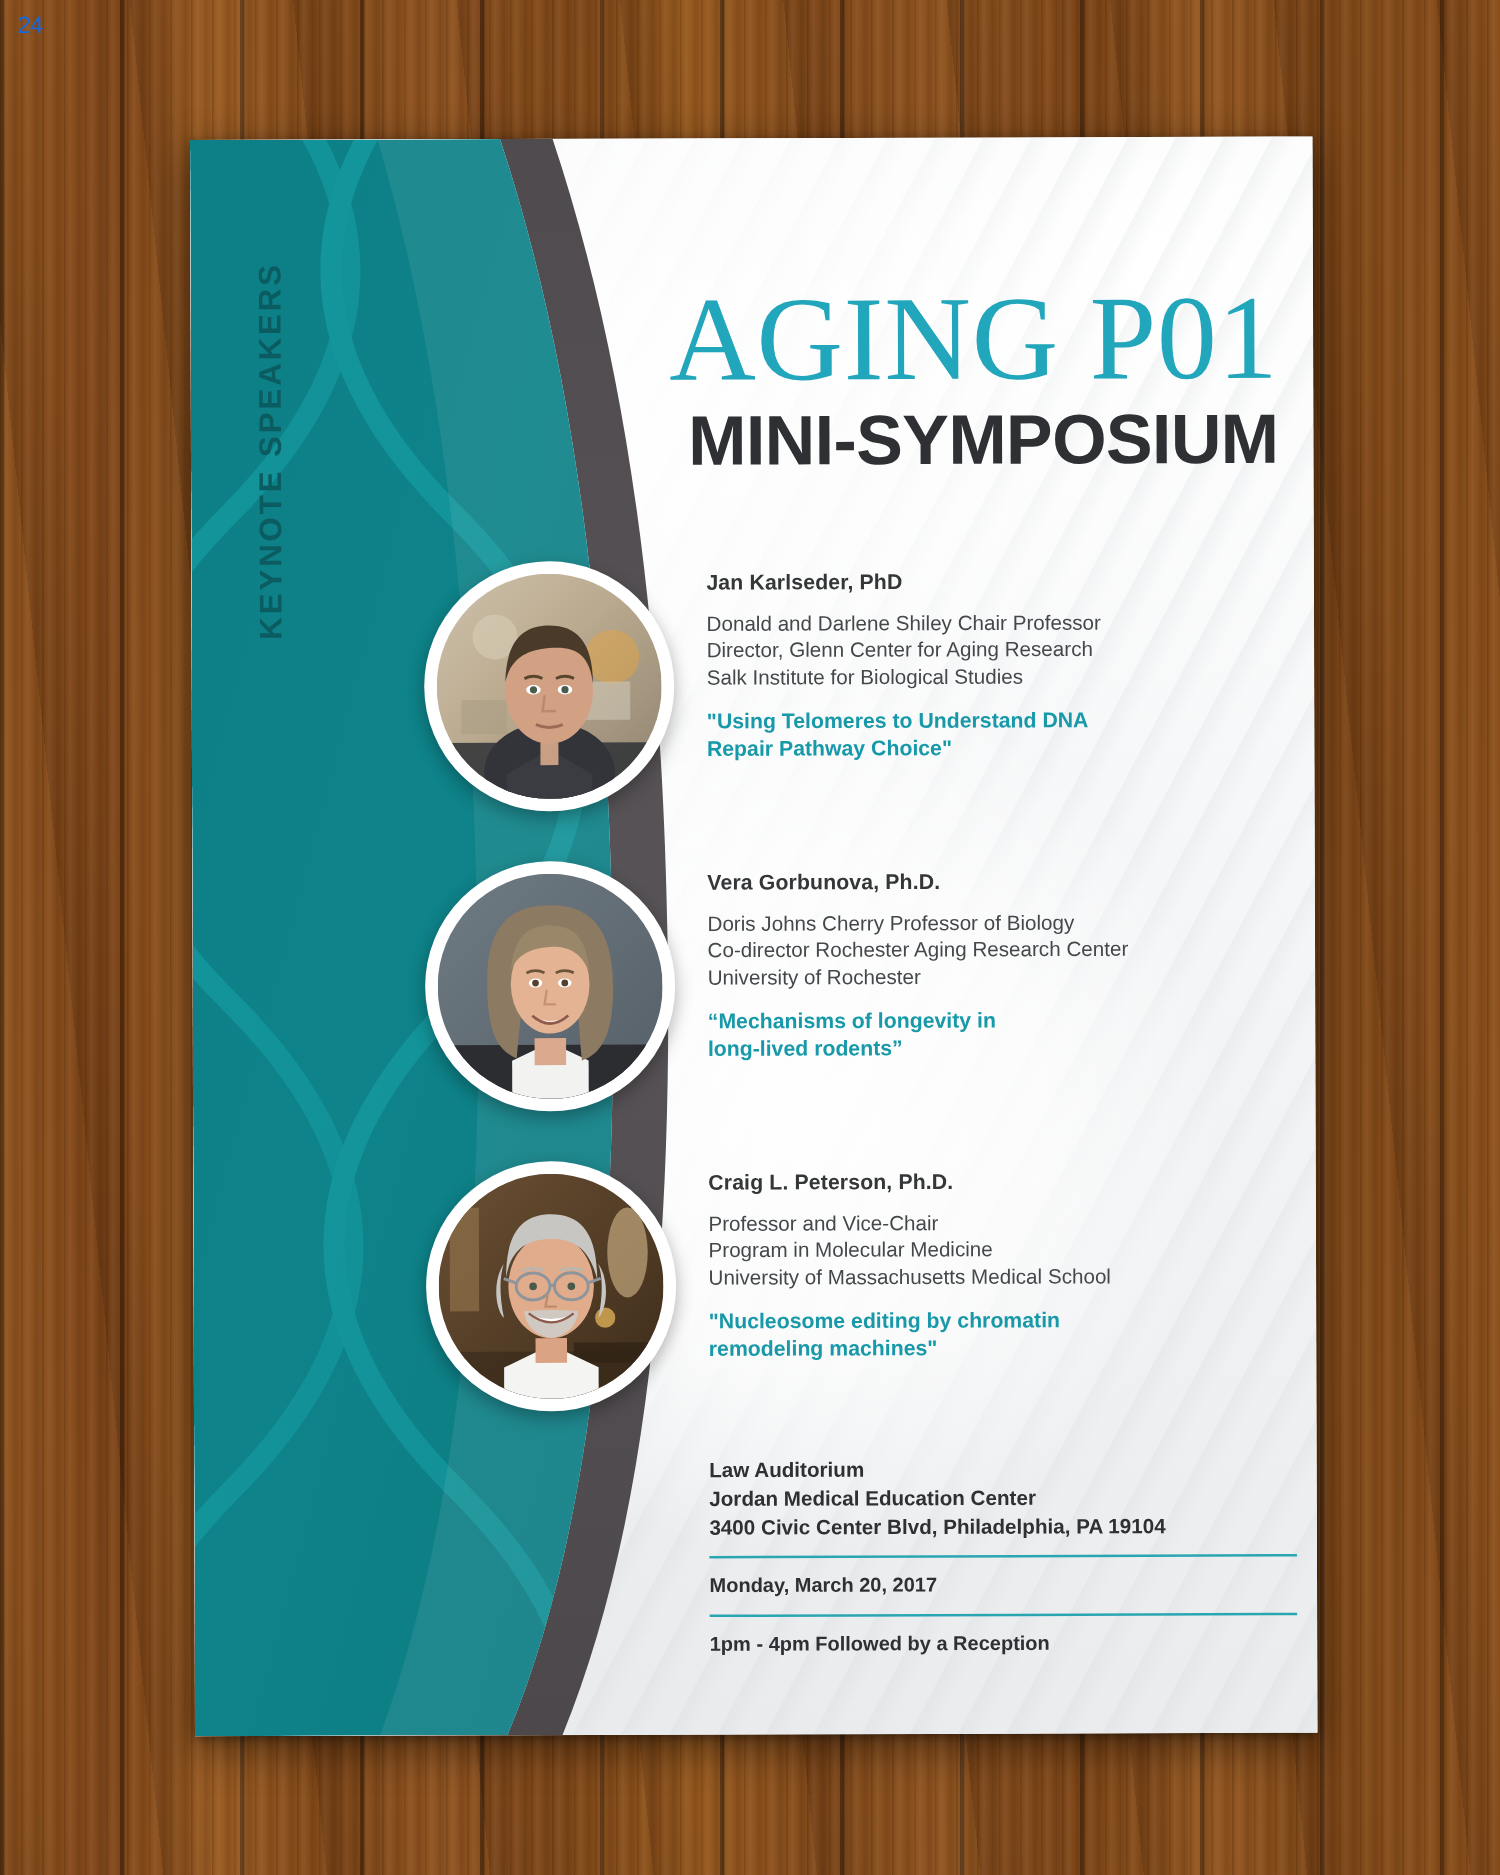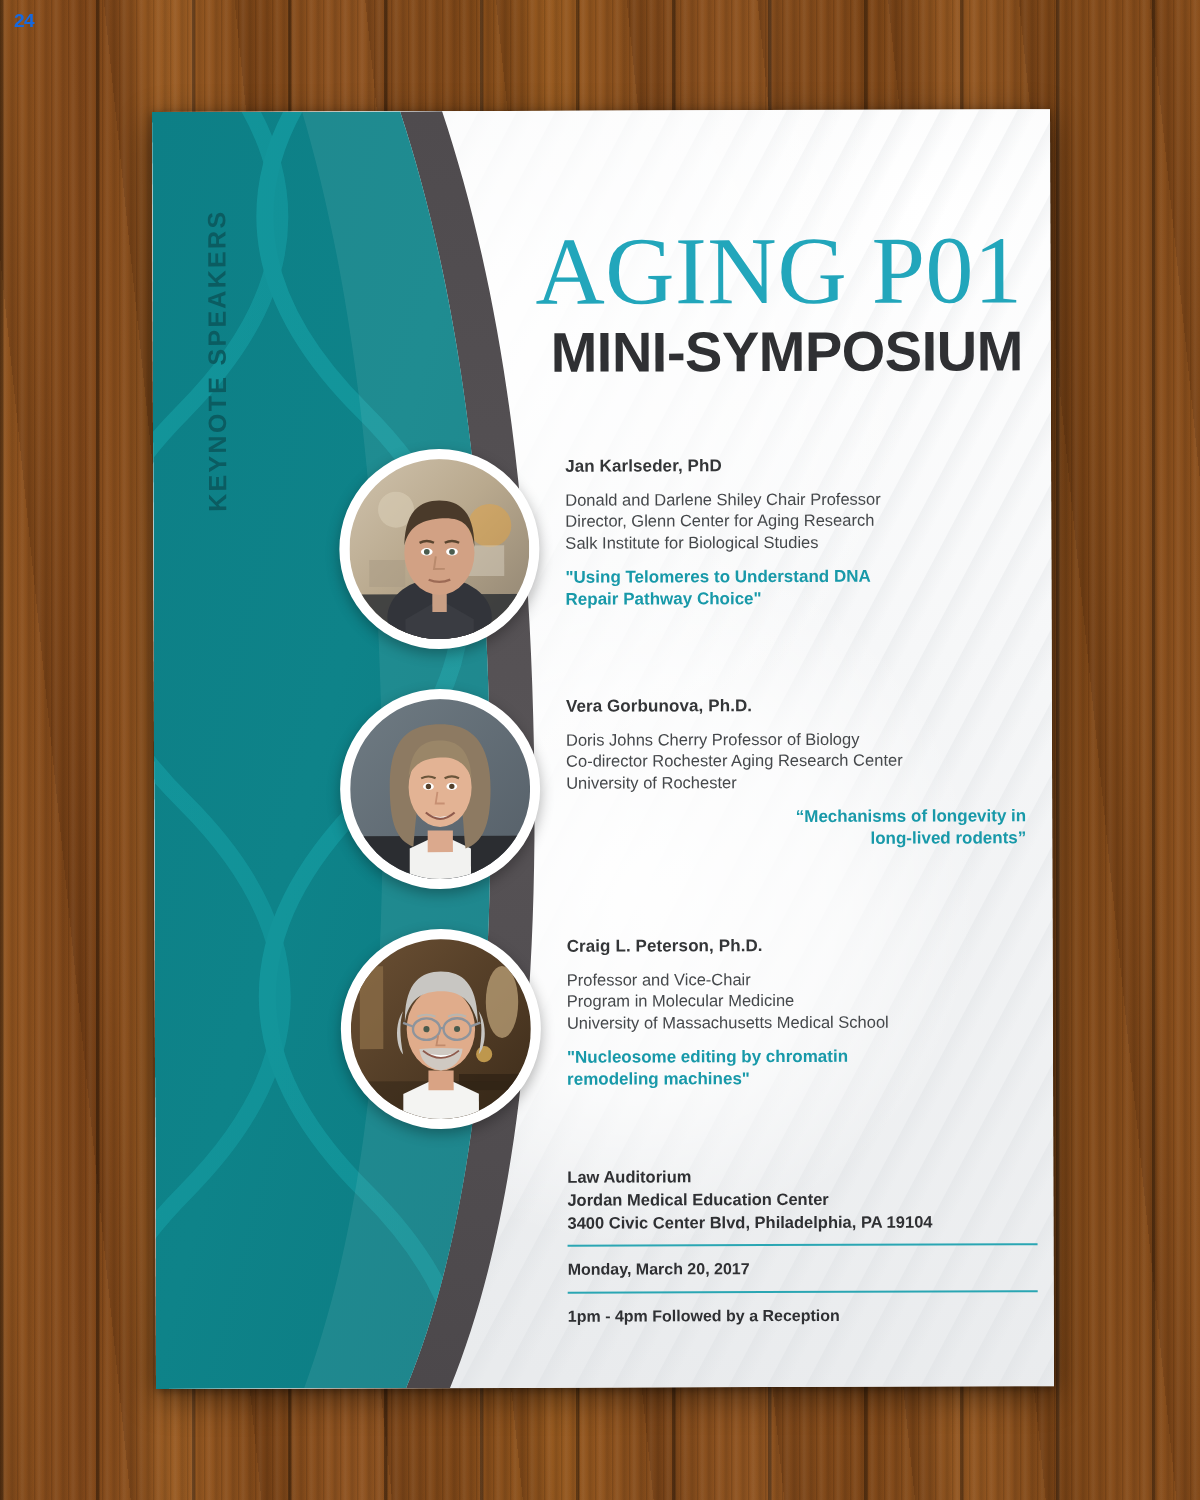--- a/index.html
+++ b/index.html
@@ -38,21 +38,21 @@
         #8d5220 30%, #7a4416 38%, #96591f 46%, #81491a 55%,
         #8e5320 63%, #784215 72%, #935721 80%, #7d4617 88%,
         #8a4f1c 100%);
   }
 
   
   #corner-badge {
     position: absolute;
     left: 14px; top: 10px;
     font-size: 19px;
-    font-weight: bold;
+    font-weight: normal;
     color: #1569e0;
     letter-spacing: -0.5px;
     z-index: 40;
     font-family: "Liberation Sans", sans-serif;
   }
 
   
   #poster {
     position: absolute;
     left: 152px;
@@ -386,21 +386,21 @@
             <path d="M86,128 Q100,138 114,128 Q100,134 86,128 Z" fill="#ffffff"></path>
             <path d="M84,126 Q100,140 116,126" stroke="#8e5a4c" stroke-width="2.4" fill="none"></path>
           </svg>
         </div>
       </div>
       <div class="speaker-text">
         <div class="sp-name">Vera Gorbunova, Ph.D.</div>
         <div class="sp-affil" style="white-space: pre-line;">Doris Johns Cherry Professor of Biology
 Co-director Rochester Aging Research Center
 University of Rochester</div>
-        <div class="sp-talk" style="white-space: pre-line; text-align: right;">“Mechanisms of longevity in
+        <div class="sp-talk" style="white-space: pre-line;">“Mechanisms of longevity in
 long-lived rodents”</div>
       </div>
     </div>
 
     <div class="speaker" id="speaker-2">
       <div class="photo-wrap">
         <div class="photo">
           <svg viewBox="0 0 200 200" aria-hidden="true">
             <defs>
               <linearGradient id="bg3" x1="0" y1="0" x2="1" y2="1">

